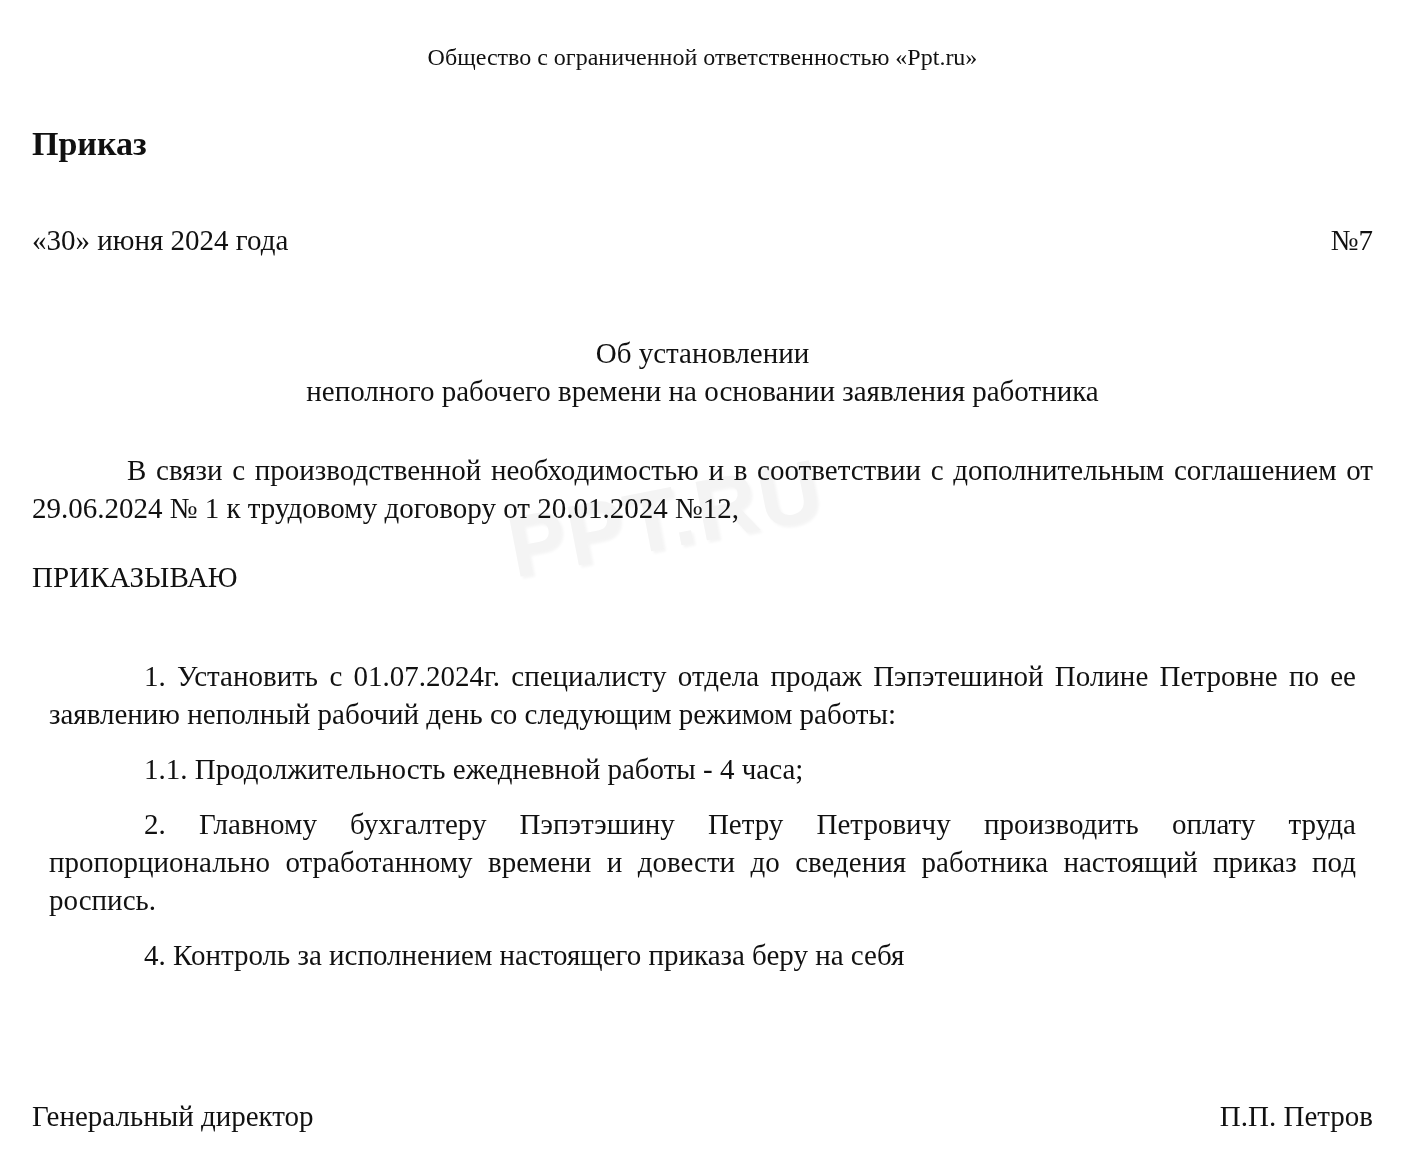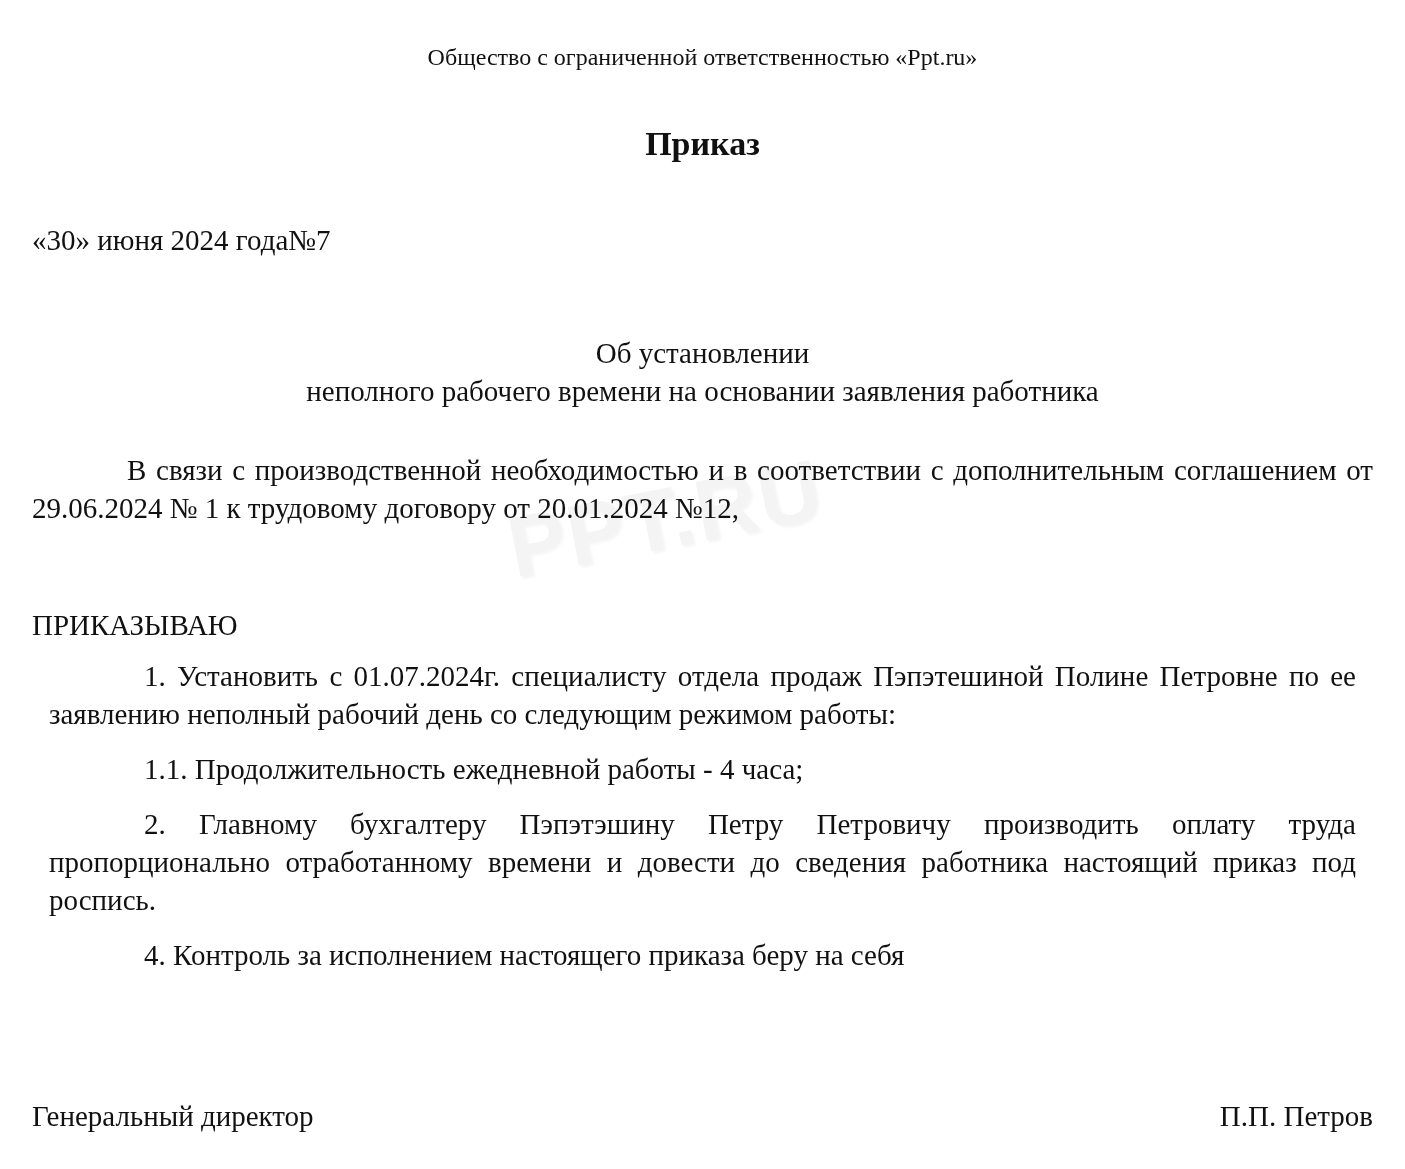--- a/index.html
+++ b/index.html
@@ -59,31 +59,31 @@
     text-align: center;
     font-size: 24px;
     line-height: 38px;
     white-space: nowrap;
   }
   .doc-title {
     position: absolute;
     left: 0;
     top: 123px;
     width: 1341px;
-    text-align: center;
     font-size: 34px;
     line-height: 42px;
     font-weight: 700;
   }
   .meta-row {
     position: absolute;
     left: 0;
     top: 221px;
     width: 1341px;
     display: flex;
+    justify-content: space-between;
     align-items: baseline;
     font-size: 29px;
     line-height: 38px;
   }
   .subject {
     position: absolute;
     left: 0;
     top: 334px;
     width: 1341px;
     font-size: 29px;
@@ -103,21 +103,20 @@
     text-indent: 95px;
     hyphens: none;
   }
   .order-verb {
     position: absolute;
     left: 0;
     top: 558px;
     width: 1341px;
     font-size: 29px;
     line-height: 38px;
-    margin-top: 48px;
   }
   .clauses {
     position: absolute;
     left: 0;
     top: 640px;
     width: 1341px;
     font-size: 29px;
     line-height: 38px;
   }
   .clause {

